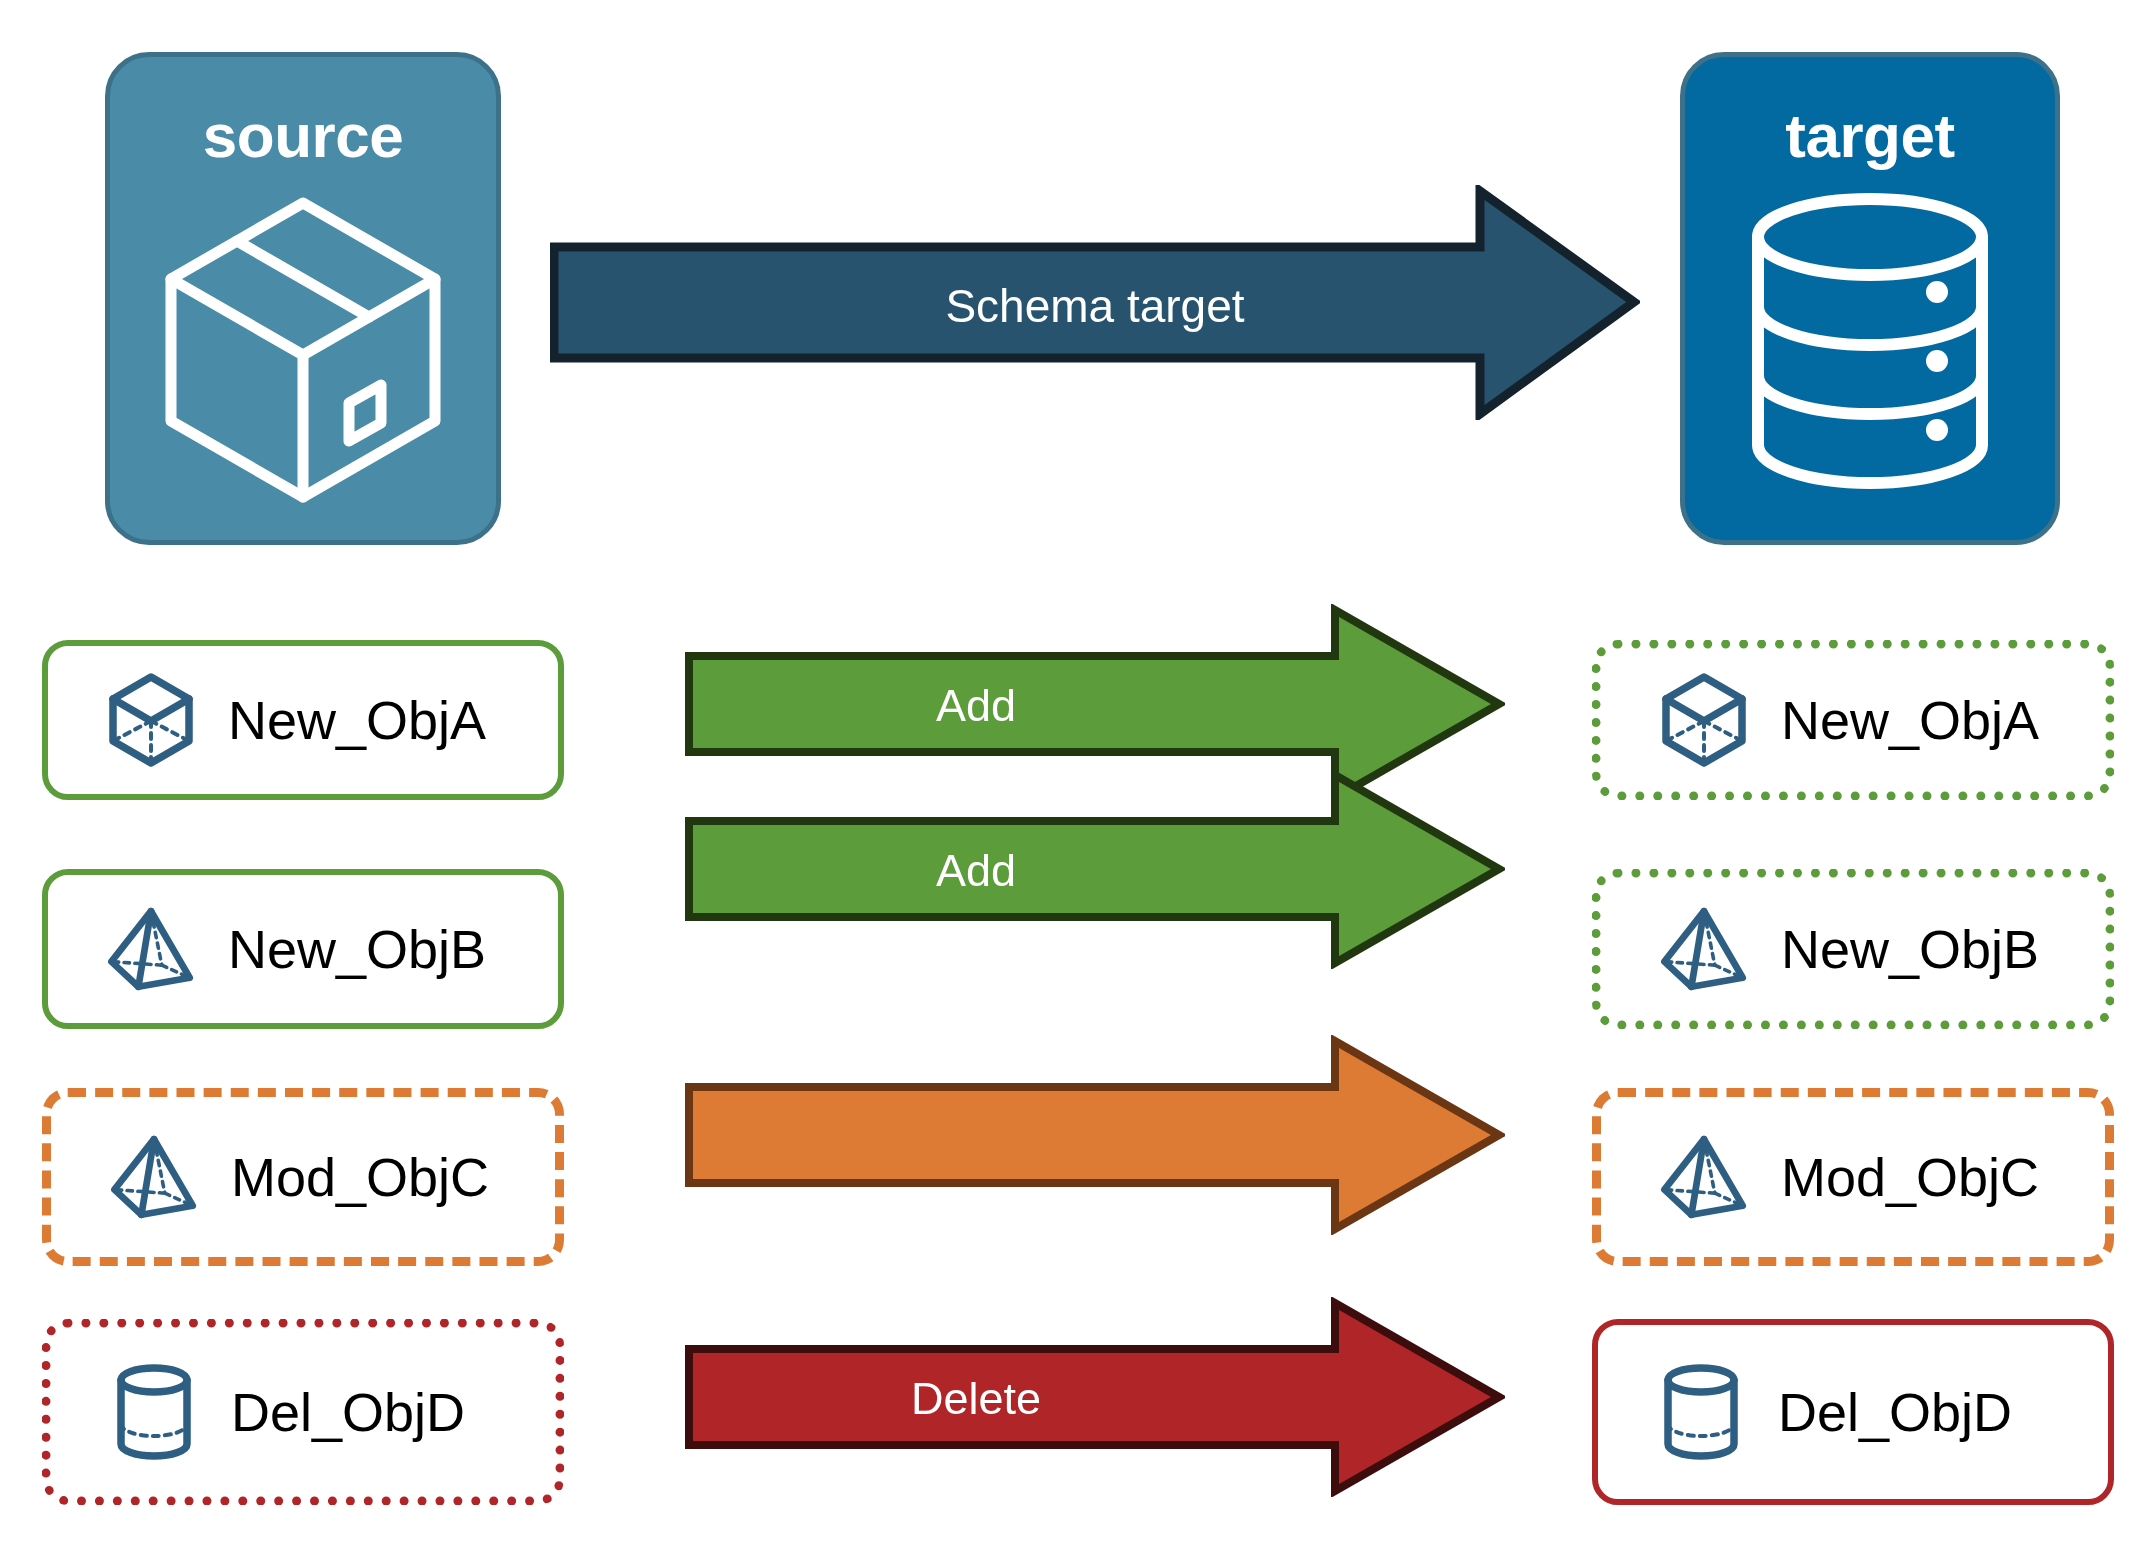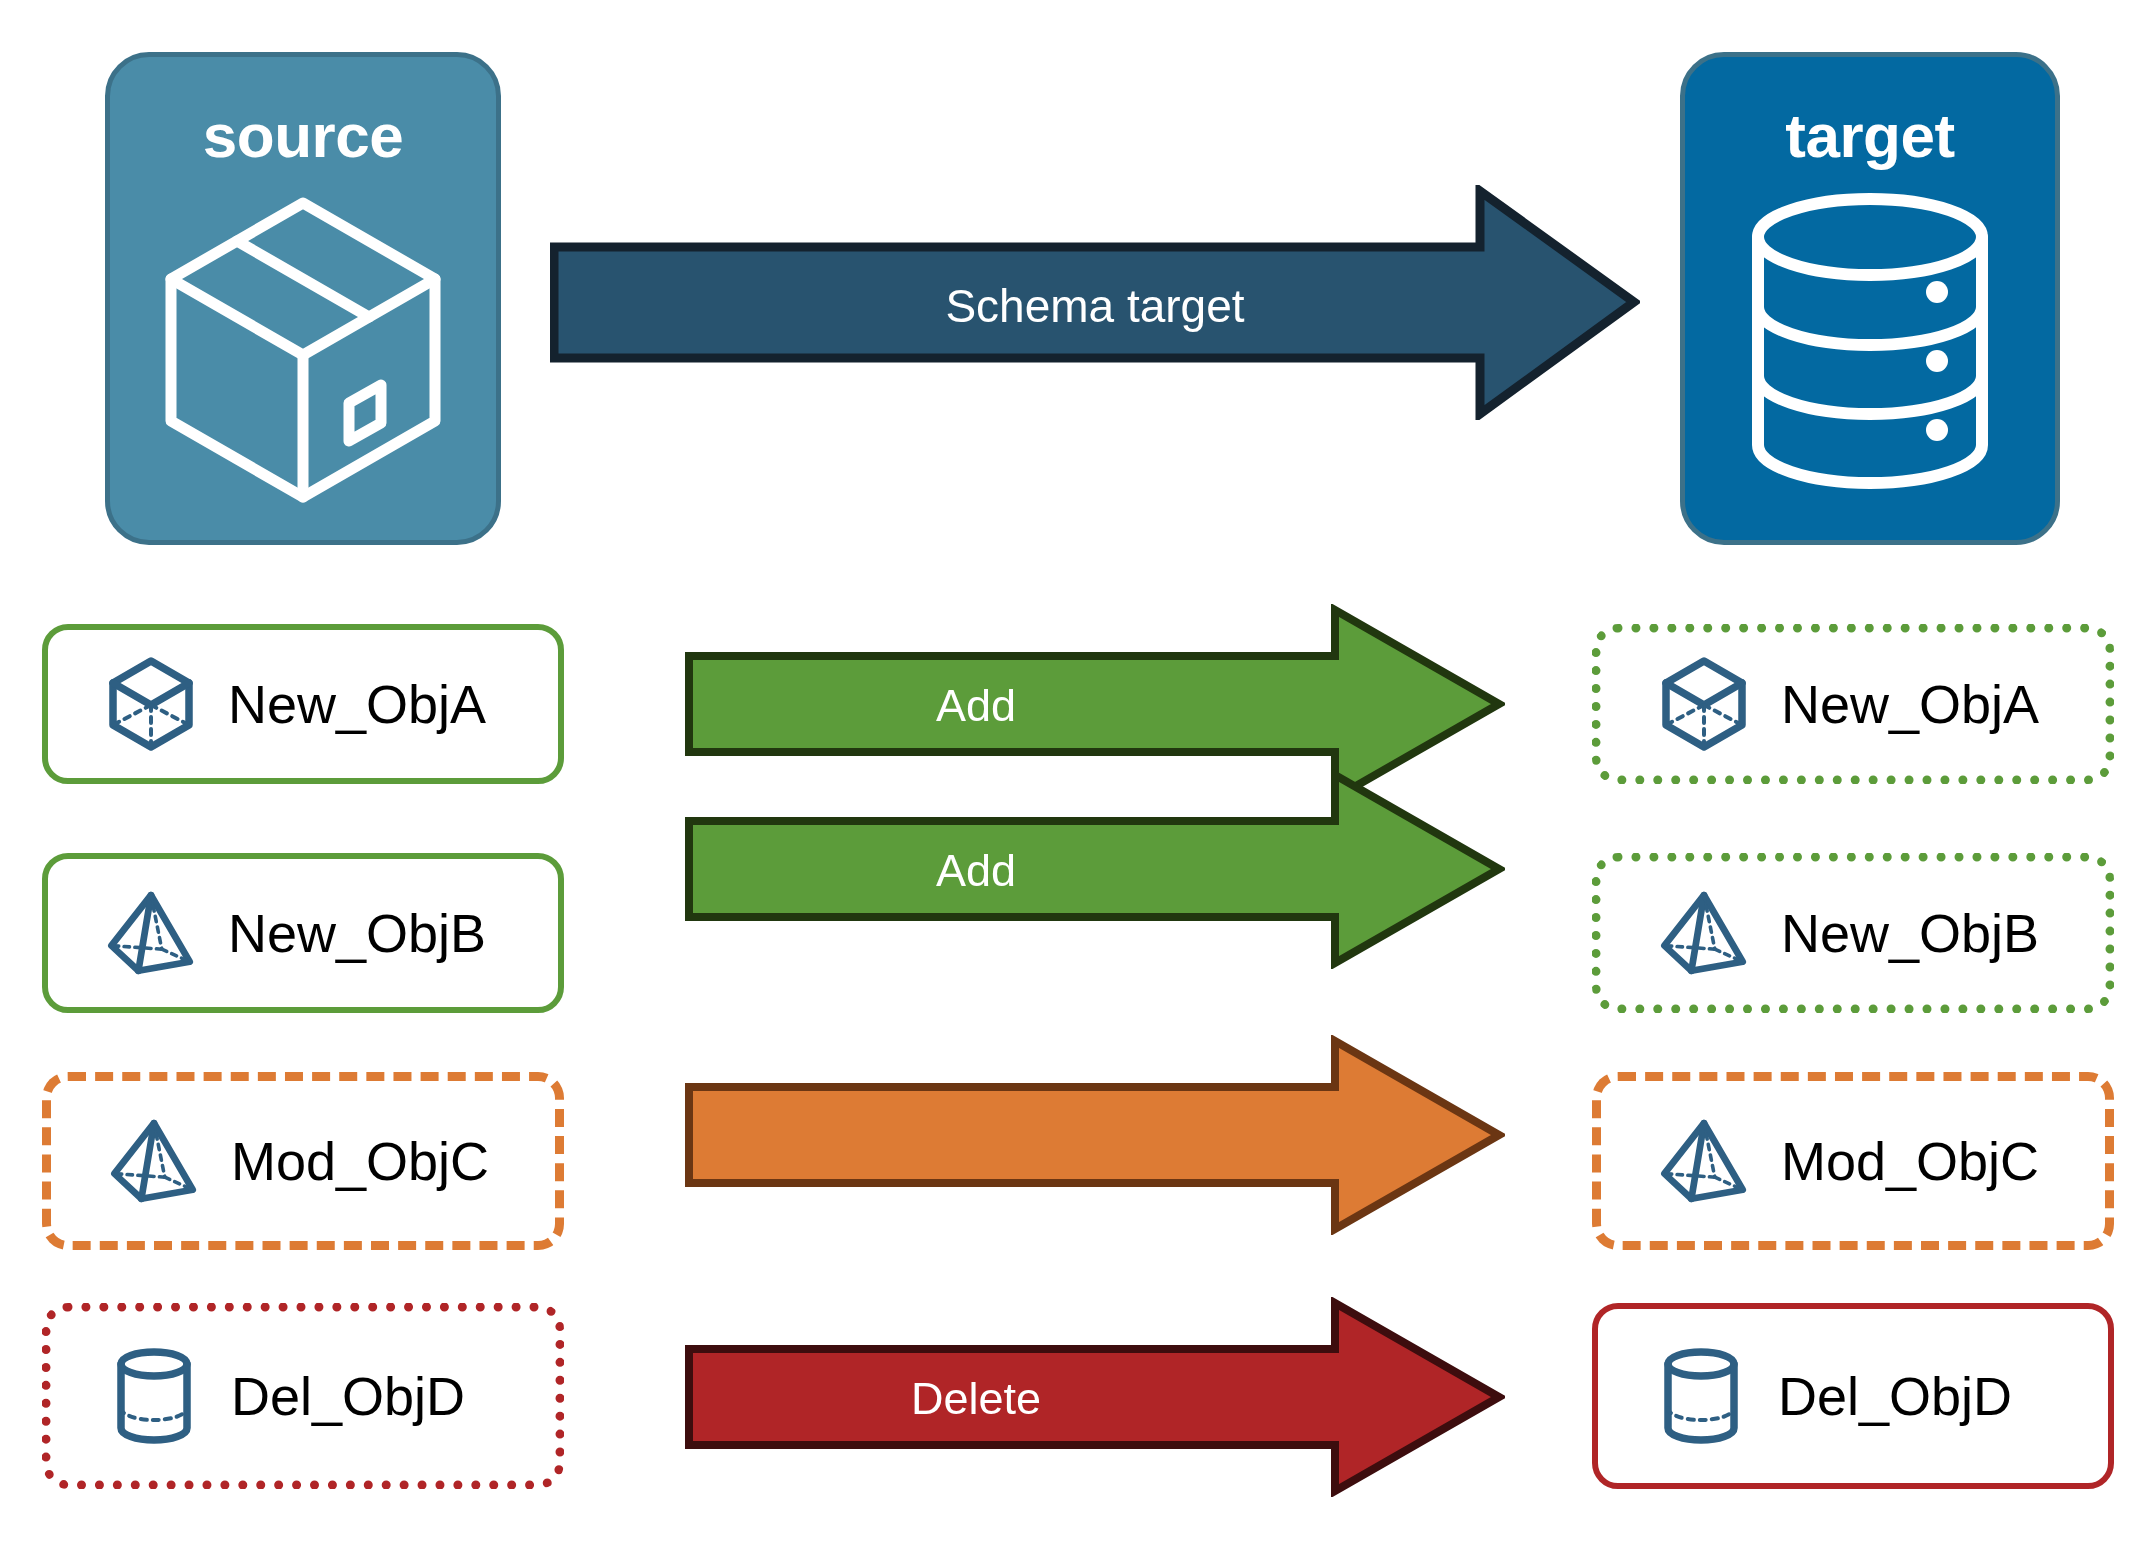--- a/index.html
+++ b/index.html
@@ -66,20 +66,21 @@
 
   
   .obj-box {
     position: absolute;
     background: #ffffff;
     border-radius: 26px;
     box-sizing: border-box;
     display: flex;
     align-items: center;
     padding-left: 58px;
+    margin-top: 16px;
   }
   .obj-box.solid   { border-style: solid; }
   .obj-box.dashed  { border-style: dashed; }
   .obj-box.dotted  { border-style: dotted; }
 
   .obj-icon {
     flex: 0 0 auto;
     width: 90px;
     display: flex;
     align-items: center;

